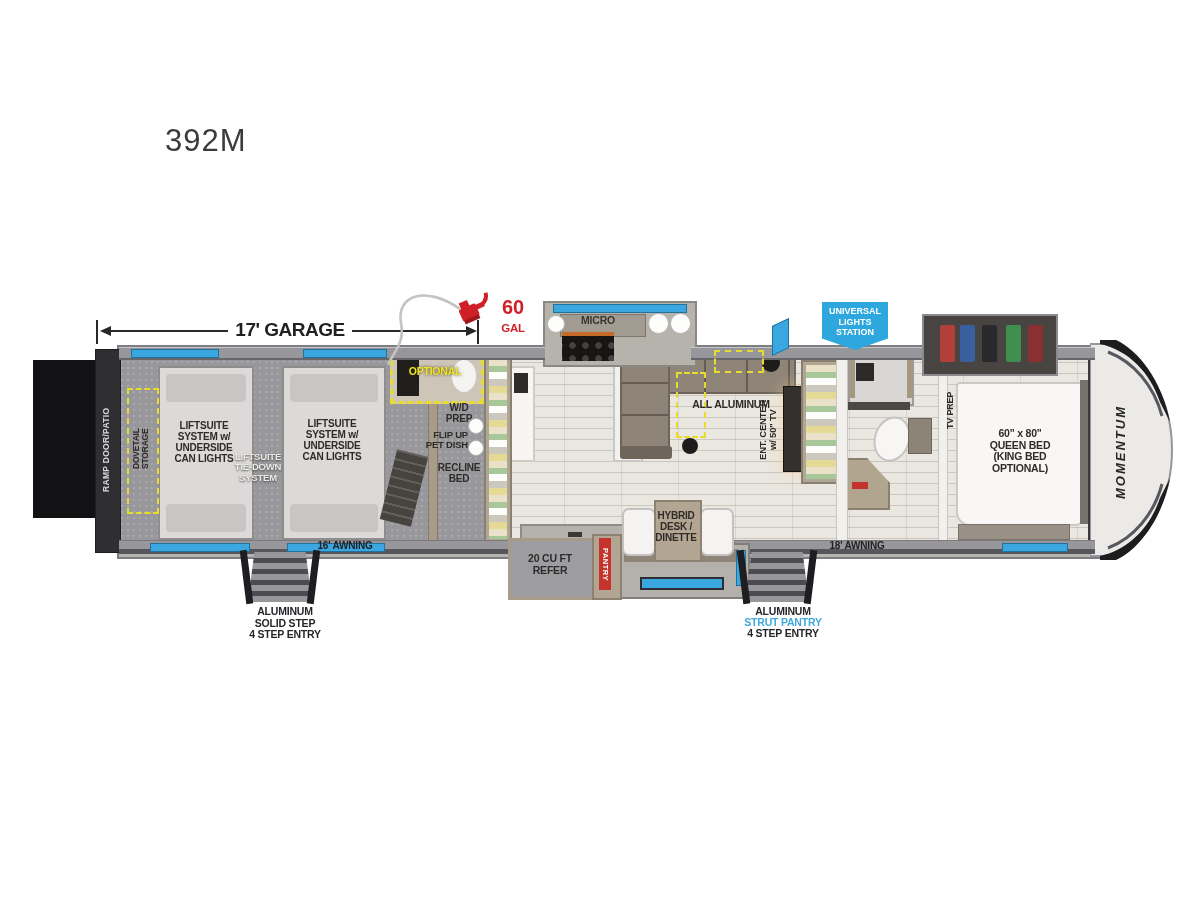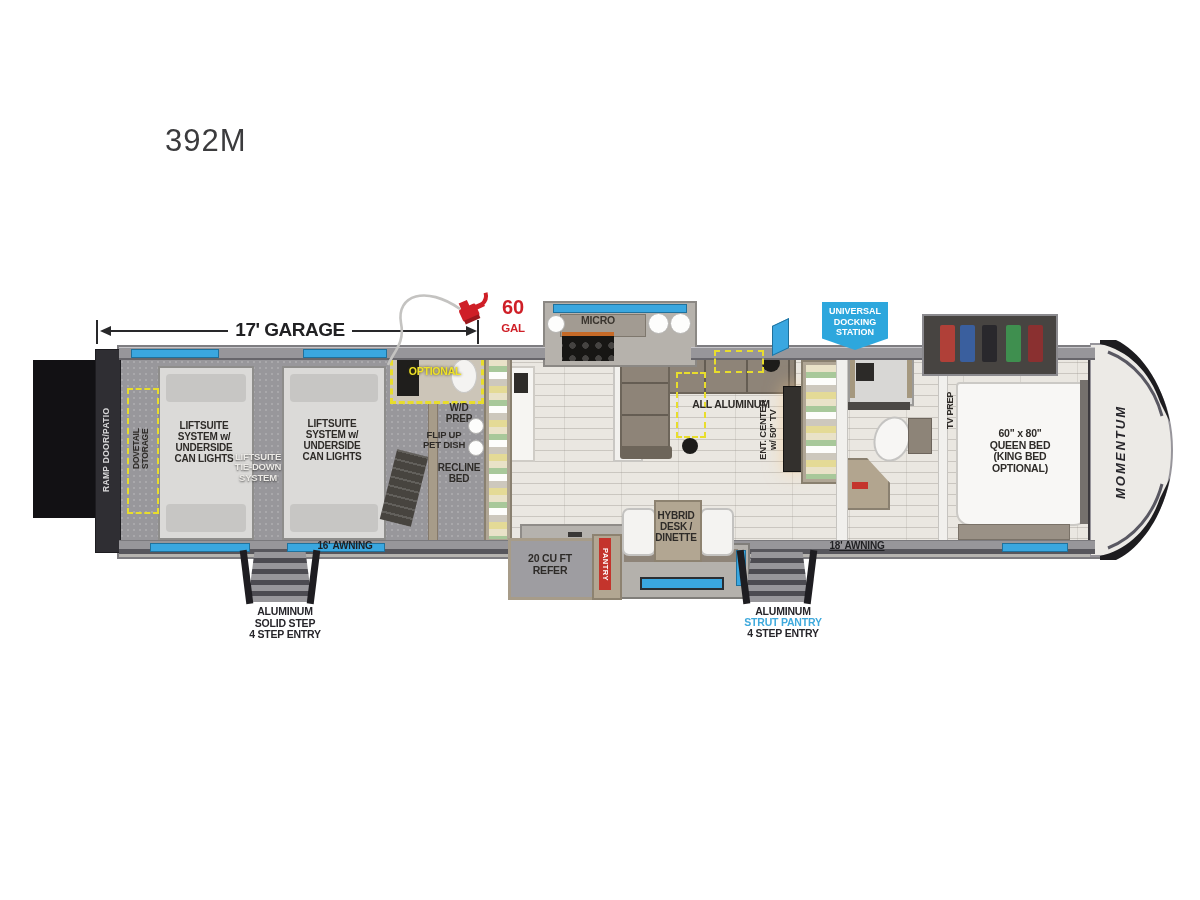--- a/index.html
+++ b/index.html
@@ -110,21 +110,21 @@
   <div class="abs" style="left:390px;top:350px;width:88px;height:48px;background:#ccc5b8;border:3px dashed #e8dd2c;z-index:12;">
     <div class="abs" style="left:4px;top:3px;width:22px;height:40px;background:#1f1e1c;"></div>
     <div class="abs" style="left:58px;top:6px;width:24px;height:32px;border-radius:50%;background:#f4f3f1;border:1px solid #c9c8c6;"></div>
   </div>
   <div class="lbl" style="left:400px;top:366px;width:70px;font-size:10.5px;font-weight:800;color:#efe227;text-shadow:0 0 3px rgba(60,55,10,.95);">OPTIONAL</div>
 
   <div class="lbl" style="left:436px;top:402px;width:46px;">W/D
 PREP</div>
   <div class="circle" style="left:468px;top:418px;width:14px;height:14px;"></div>
   <div class="circle" style="left:468px;top:440px;width:14px;height:14px;"></div>
-  <div class="lbl" style="left:420px;top:430px;width:48px;font-size:9.5px;">FLIP UP
+  <div class="lbl" style="left:420px;top:430px;width:48px;font-size:9.5px;text-align:right;">FLIP UP
 PET DISH</div>
   <div class="lbl" style="left:428px;top:462px;width:62px;">RECLINE
 BED</div>
 
   <div class="abs cab" style="left:484px;top:354px;width:24px;height:186px;z-index:12;">
     <div class="shelfs"></div>
   </div>
 
   <div class="abs" style="left:543px;top:301px;width:150px;height:62px;background:#b6b2ac;border:2px solid #8b8884;z-index:14;">
     <div class="win" style="left:8px;top:1px;width:132px;height:7px;"></div>
@@ -230,34 +230,34 @@
     <div class="win" style="left:118px;top:5px;width:8px;height:34px;"></div>
   </div>
   <div class="chair" style="left:622px;top:508px;width:30px;height:44px;z-index:24;"></div>
   <div class="chair" style="left:700px;top:508px;width:30px;height:44px;z-index:24;"></div>
   <div class="abs" style="left:654px;top:500px;width:44px;height:58px;background:#b2a692;border:2px solid #8d8270;z-index:25;"></div>
   <div class="lbl" style="left:652px;top:510px;width:48px;font-size:10px;z-index:31;">HYBRID
 DESK /
 DINETTE</div>
 
   <div class="lbl" style="left:300px;top:540px;width:90px;font-size:10px;color:#1f1f22;z-index:31;">16' AWNING</div>
-  <div class="lbl" style="left:812px;top:540px;width:90px;font-size:10px;color:#1f1f22;z-index:31;text-decoration:underline;">18' AWNING</div>
+  <div class="lbl" style="left:812px;top:540px;width:90px;font-size:10px;color:#1f1f22;z-index:31;">18' AWNING</div>
 
   <div class="steprail" style="left:243px;top:550px;transform:rotate(-7deg);"></div>
   <div class="steprail" style="left:310px;top:550px;transform:rotate(7deg);"></div>
   <div class="steps" style="left:248px;top:552px;"></div>
   <div class="lbl" style="left:240px;top:606px;width:90px;font-size:10.5px;color:#26252a;">ALUMINUM
 SOLID STEP
 4 STEP ENTRY</div>
 
   <div class="steprail" style="left:740px;top:550px;transform:rotate(-7deg);"></div>
   <div class="steprail" style="left:807px;top:550px;transform:rotate(7deg);"></div>
   <div class="steps" style="left:745px;top:552px;"></div>
   <div class="lbl" style="left:738px;top:606px;width:90px;font-size:10.5px;color:#26252a;">ALUMINUM</div>
   <div class="lbl" style="left:738px;top:617px;width:90px;font-size:10.5px;color:#3fa9dc;">STRUT PANTRY</div>
   <div class="lbl" style="left:738px;top:628px;width:90px;font-size:10.5px;color:#26252a;">4 STEP ENTRY</div>
 
   <div class="badge" style="left:822px;top:302px;width:66px;height:48px;font-size:9px;line-height:1.15;
               clip-path:polygon(0 0,100% 0,100% 76%,50% 100%,0 76%);padding-bottom:8px;box-sizing:border-box;">UNIVERSAL
-DOCKING
+LIGHTS
 STATION</div>
 
 </div>
 
 </body></html>

